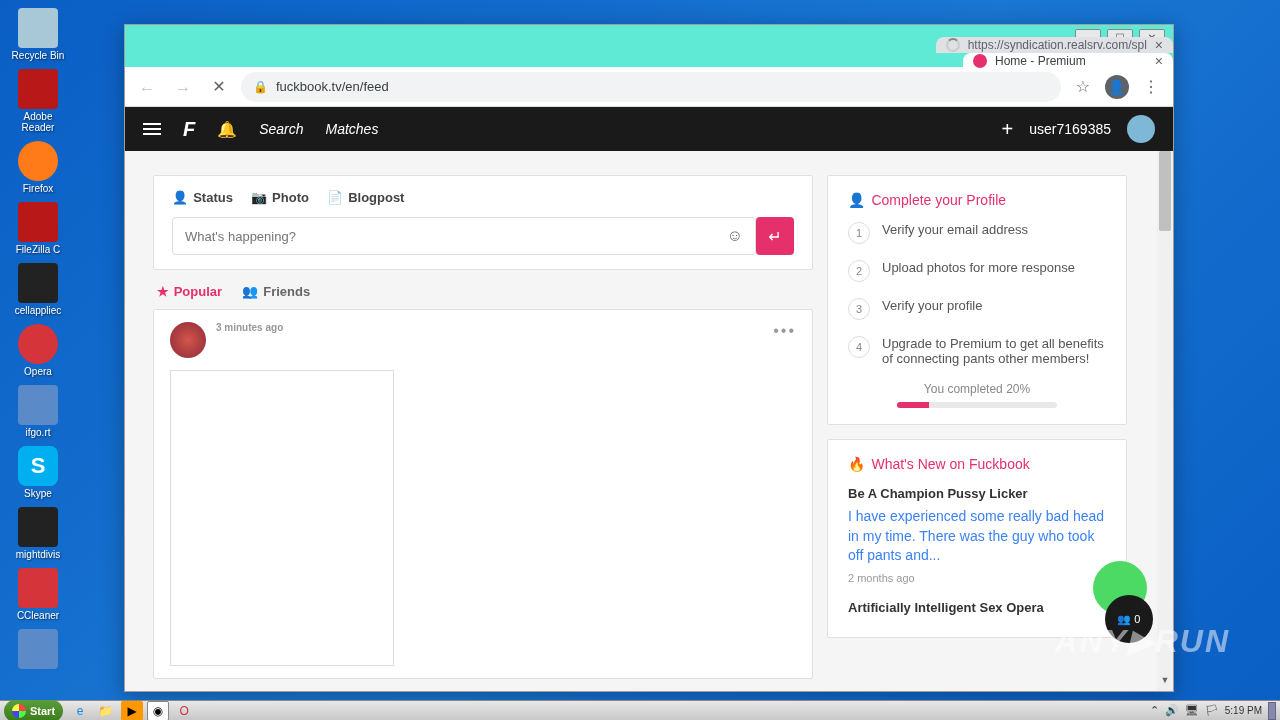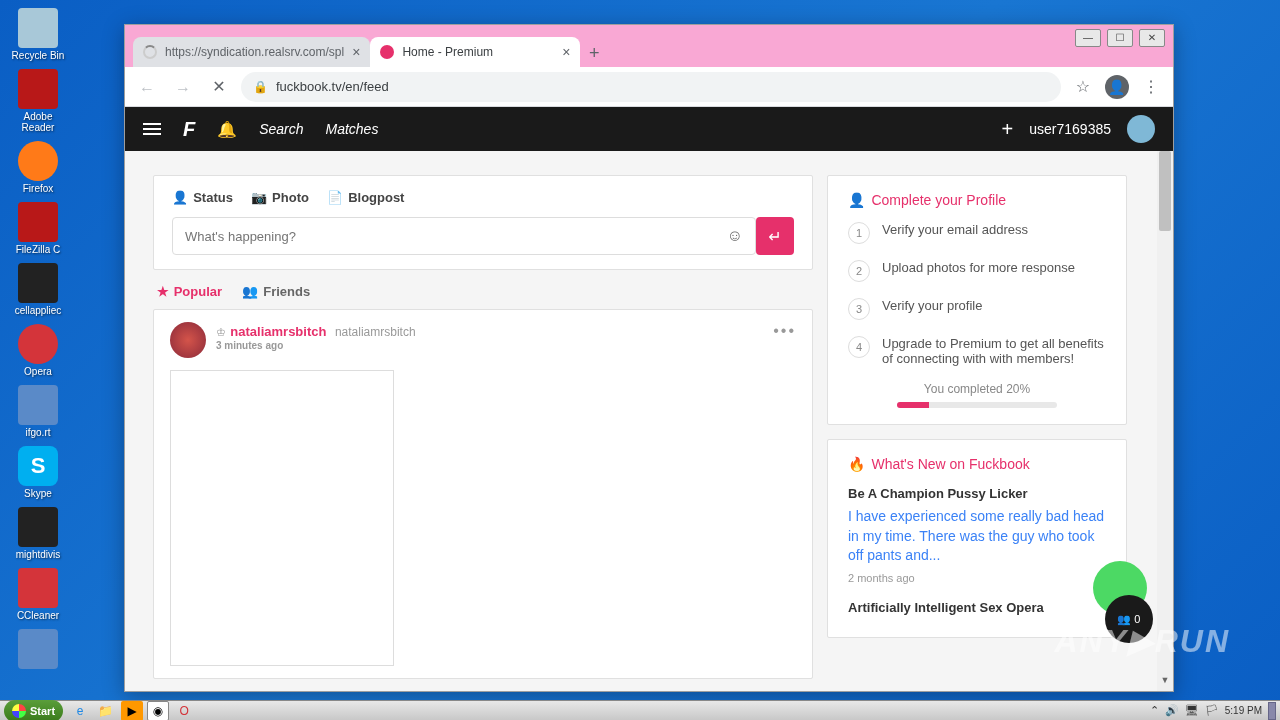--- a/index.html
+++ b/index.html
@@ -9,21 +9,21 @@
 .desktop-icons { position: absolute; top: 8px; left: 6px; width: 130px; }
 .desktop-icon { width: 64px; display: inline-block; text-align: center; margin-bottom: 8px; vertical-align: top; }
 .desktop-icon .ico { width: 40px; height: 40px; margin: 0 auto 2px; border-radius: 4px; }
 .desktop-icon .lbl { color: #fff; font-size: 10px; text-shadow: 1px 1px 2px rgba(0,0,0,.6); line-height: 1.1; }
 
 
 .chrome { position: absolute; top: 24px; left: 124px; width: 1050px; height: 668px; background: #fff; border: 1px solid #9e9e9e; box-shadow: 0 4px 20px rgba(0,0,0,.3); display: flex; flex-direction: column; }
 .win-controls { position: absolute; top: 4px; right: 8px; display: flex; gap: 6px; }
 .win-btn { width: 26px; height: 18px; border: 1px solid #888; background: #e8e8e8; border-radius: 2px; font-size: 10px; line-height: 16px; text-align: center; color: #444; cursor: pointer; }
 
-.tab-strip { height: 42px; background: #f9a8d4; display: flex; align-items: flex-end; padding-left: 8px; padding-top: 12px; }
+.tab-strip { height: 42px; background: #5eead4; display: flex; align-items: flex-end; padding-left: 8px; padding-top: 12px; flex-direction: column; }
 .tab { height: 30px; background: #dfe1e5; border-radius: 8px 8px 0 0; padding: 0 10px; display: flex; align-items: center; gap: 8px; font-size: 12px; color: #5f6368; min-width: 210px; position: relative; }
 .tab.active { background: #fff; color: #3c4043; }
 .tab-favicon { width: 14px; height: 14px; border-radius: 50%; }
 .tab-close { font-size: 14px; color: #5f6368; cursor: pointer; }
 .new-tab { width: 28px; height: 28px; display: flex; align-items: center; justify-content: center; font-size: 18px; color: #5f6368; cursor: pointer; }
 
 .toolbar { height: 40px; background: #fff; border-bottom: 1px solid #dadce0; display: flex; align-items: center; padding: 0 8px; gap: 8px; }
 .nav-btn { width: 28px; height: 28px; border-radius: 50%; display: flex; align-items: center; justify-content: center; color: #5f6368; font-size: 16px; cursor: pointer; }
 .nav-btn.disabled { color: #bdc1c6; }
 .omnibox { flex: 1; height: 30px; background: #f1f3f4; border-radius: 15px; display: flex; align-items: center; padding: 0 12px; gap: 8px; font-size: 13px; color: #3c4043; }
@@ -205,25 +205,20 @@
           <div class="feed-tab">
               <span>👥</span>
               <span>Friends</span>
             </div>
         </div>
 
         <div class="card post">
           <div class="post-head">
             <div class="post-avatar"></div>
             <div class="post-meta">
-              <div>
-                <span style="color:#999;font-size:11px">♔</span>
-                <span class="post-author">nataliamrsbitch</span>
-                <span class="post-handle">nataliamrsbitch</span>
-              </div>
               <div class="post-time">3 minutes ago</div>
             </div>
             <div class="post-more">•••</div>
           </div>
           <div class="post-image"></div>
         </div>
       </div>
 
       <div class="side-col">
         <div class="card side-card">
@@ -238,21 +233,21 @@
           <div class="step">
               <div class="step-num">2</div>
               <div>Upload photos for more response</div>
             </div>
           <div class="step">
               <div class="step-num">3</div>
               <div>Verify your profile</div>
             </div>
           <div class="step">
               <div class="step-num">4</div>
-              <div>Upgrade to Premium to get all benefits of connecting with with members!</div>
+              <div>Upgrade to Premium to get all benefits of connecting pants other members!</div>
             </div>
           <div class="progress-label">You completed 20%</div>
           <div class="progress-bar">
               <div class="progress-fill"></div>
             </div>
         </div>
 
         <div class="card side-card">
           <div class="side-title">
               <span>🔥</span>

